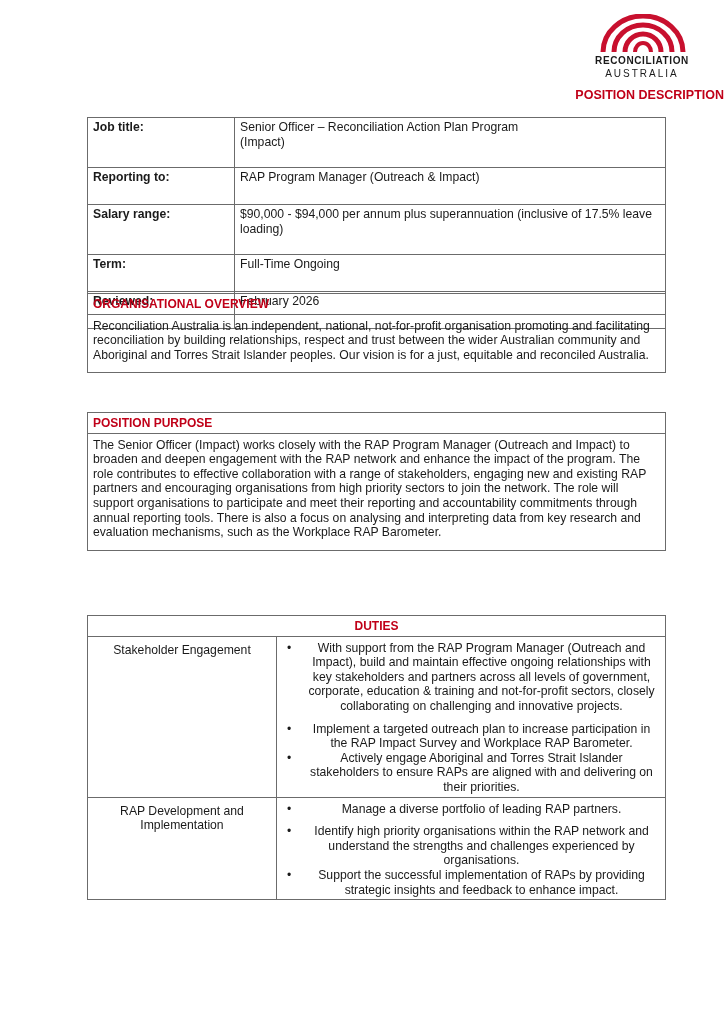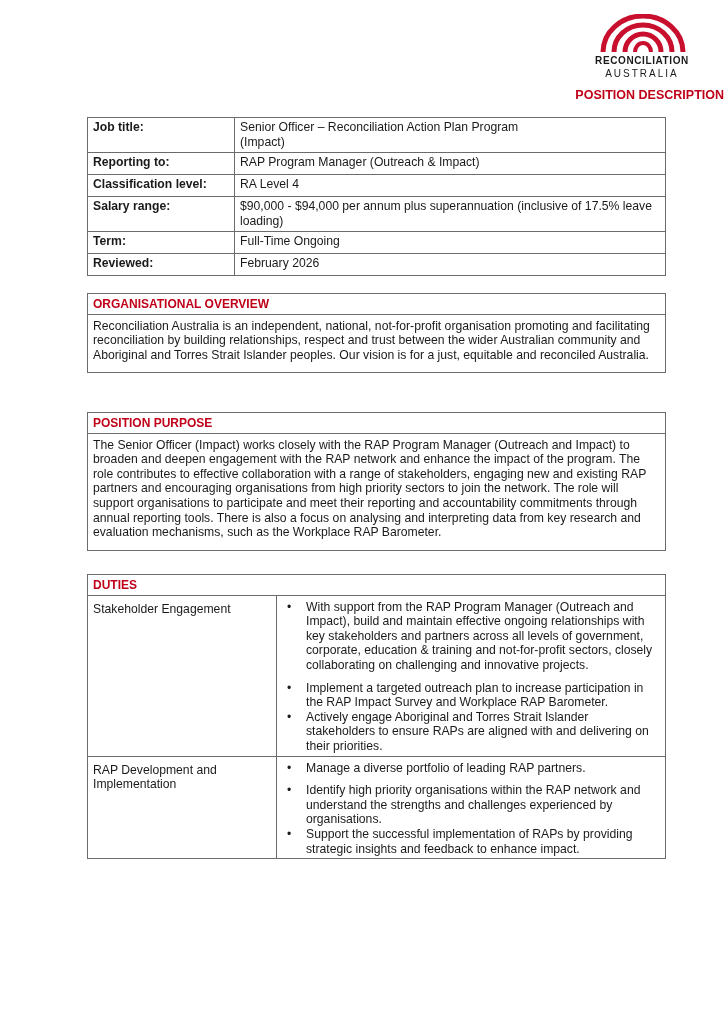--- a/index.html
+++ b/index.html
@@ -16,29 +16,29 @@
     }
     .logo-line2 {
       position: absolute; left: 0; top: 53px; width: 108px; text-align: center;
       font-size: 10px; letter-spacing: 2px; color: #1a1a1a;
     }
     .doc-title {
       position: absolute; left: 0; width: 724px; top: 88px; text-align: right;
       color: #c00018; font-weight: bold; font-size: 12.5px;
     }
     table { border-collapse: collapse; position: absolute; left: 87px; width: 579px; }
-    td { border: 1.2px solid #6b6b6b; vertical-align: top; padding: 2px 5px 3px 5px; }
+    td { border: 1.2px solid #6b6b6b; vertical-align: top; padding: 2px 5px 18px 5px; }
     .info { top: 117px; }
     .info td.lbl { width: 136px; font-weight: bold; }
     .info td { height: 16px; }
     .sec-head { color: #c00018; font-weight: bold; font-size: 12px; padding: 3px 5px 2px 5px; }
     .sec-body { padding: 4px 5px 10px 5px; }
     .overview { top: 293px; }
     .purpose { top: 412px; border-radius: 14px; }
-    .duties { top: 574px; }
+    .duties { top: 615px; text-align: center; }
     .duties td.area { width: 178px; padding: 6px 5px; }
     .duties td.items { padding: 4px 8px 2px 8px; }
     ul { list-style: none; margin: 0; padding: 0; }
     li { position: relative; padding-left: 21px; }
     li .dot { position: absolute; left: 2px; top: 0; }
     li.gap { margin-top: 8px; }
   </style>
 </head>
 <body>
 
@@ -58,24 +58,20 @@
 <table class="info">
   <tbody id="info-body">
       <tr>
         <td class="lbl">Job title:</td>
         <td style="white-space: pre-line;">Senior Officer – Reconciliation Action Plan Program
 (Impact)</td>
       </tr>
       <tr>
         <td class="lbl">Reporting to:</td>
         <td style="white-space: pre-line;">RAP Program Manager (Outreach &amp; Impact)</td>
-      </tr>
-      <tr>
-        <td class="lbl">Classification level:</td>
-        <td style="white-space: pre-line;">RA Level 4</td>
       </tr>
       <tr>
         <td class="lbl">Salary range:</td>
         <td style="white-space: pre-line;">$90,000 - $94,000 per annum plus superannuation (inclusive of 17.5% leave loading)</td>
       </tr>
       <tr>
         <td class="lbl">Term:</td>
         <td style="white-space: pre-line;">Full-Time Ongoing</td>
       </tr>
       <tr>

